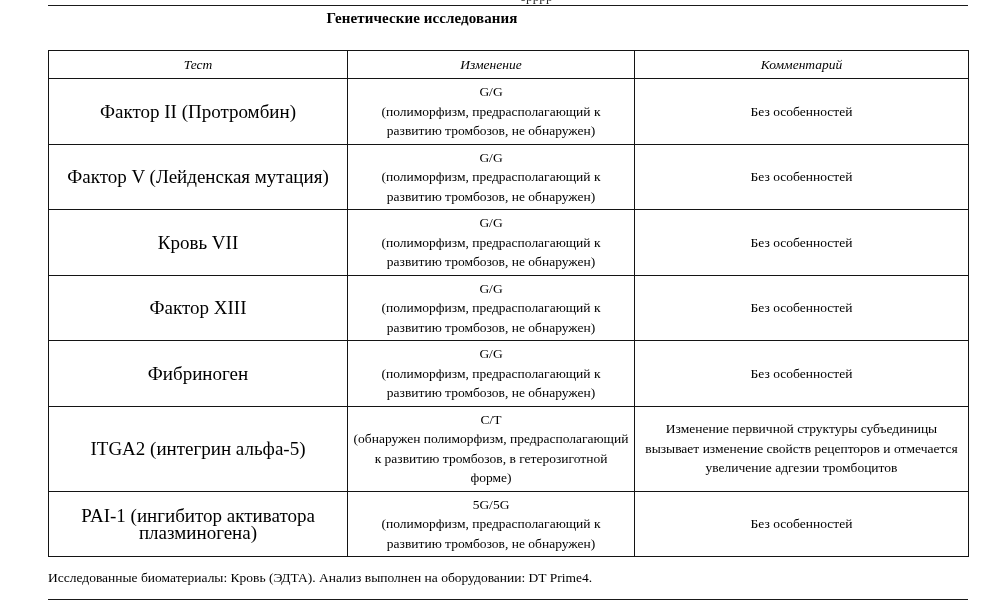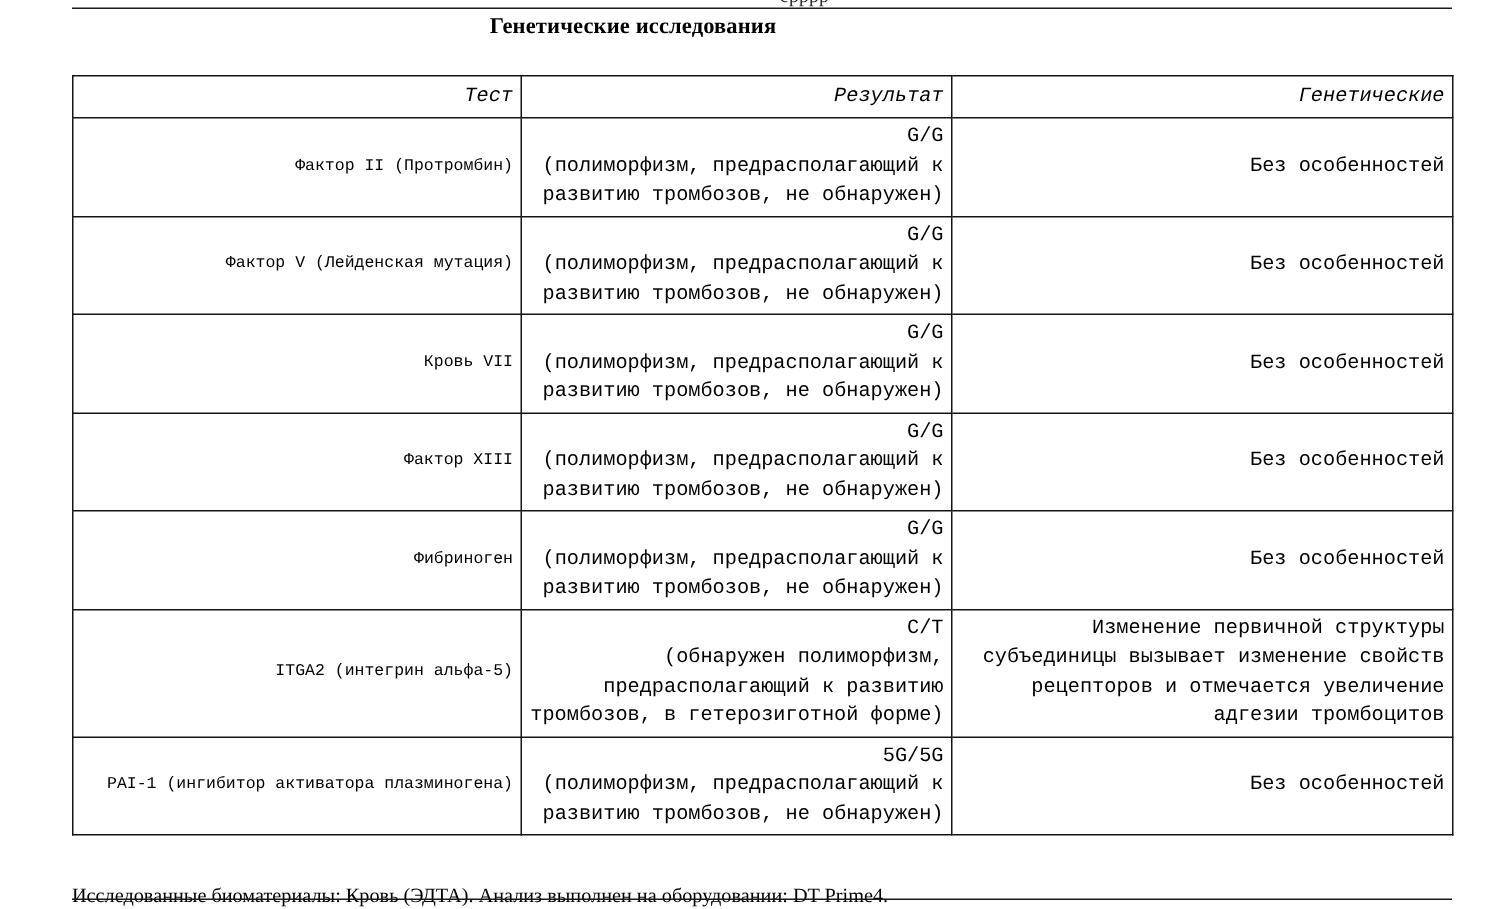--- a/index.html
+++ b/index.html
@@ -64,38 +64,37 @@
     width: 920px;
   }
   table.report {
     border-collapse: collapse;
     width: 920px;
     table-layout: fixed;
   }
   table.report td, table.report th {
     border: 1.3px solid #141414;
     vertical-align: middle;
-    text-align: right;
+    text-align: center;
     padding: 3px 5px;
-    font-family: Liberation Mono, monospace;
   }
   col.c-test   { width: 299px; }
   col.c-result { width: 287px; }
   col.c-note   { width: 334px; }
 
   thead th {
     font-style: italic;
     font-weight: normal;
     font-size: 13.5px;
     height: 21px;
     padding: 2px 4px;
   }
 
   td.test-cell {
-    font-size: 11px;
+    font-size: 19px;
     line-height: 17px;
     margin-top: 20px;
   }
   td.result-cell {
     font-size: 13.5px;
     line-height: 19.5px;
     padding: 4px 6px;
     margin-top: 48px;
   }
   td.note-cell {
@@ -106,21 +105,21 @@
   .geno {
     display: block;
   }
   .geno-desc {
     display: block;
   }
 
   .footer-note {
     position: absolute;
     left: 48px;
-    top: 588px;
+    top: 569px;
     width: 920px;
     font-size: 13.5px;
     line-height: 17px;
     text-align: left;
   }
   .bottom-rule {
     position: absolute;
     left: 48px;
     top: 599px;
     width: 920px;
@@ -143,22 +142,22 @@
 <div class="table-wrap">
   <table class="report">
     <colgroup>
       <col class="c-test">
       <col class="c-result">
       <col class="c-note">
     </colgroup>
     <thead>
       <tr>
         <th>Тест</th>
-        <th>Результат</th>
-        <th>Генетические</th>
+        <th>Изменение</th>
+        <th>Комментарий</th>
       </tr>
     </thead>
     <tbody id="table-body">
         <tr>
           <td class="test-cell">Фактор II (Протромбин)</td>
           <td class="result-cell">
             <span class="geno">G/G</span>
             <span class="geno-desc">(полиморфизм, предрасполагающий к развитию тромбозов, не обнаружен)</span>
           </td>
           <td class="note-cell">Без особенностей</td>

